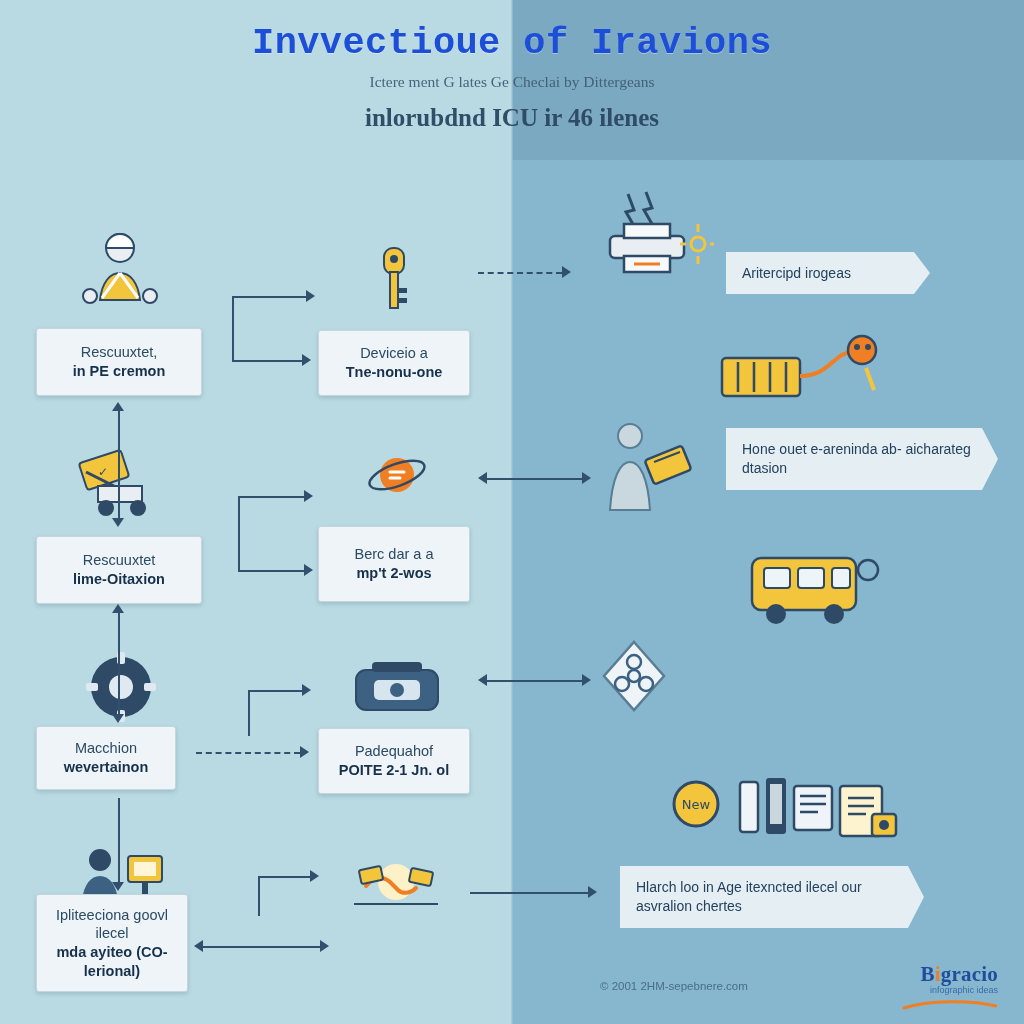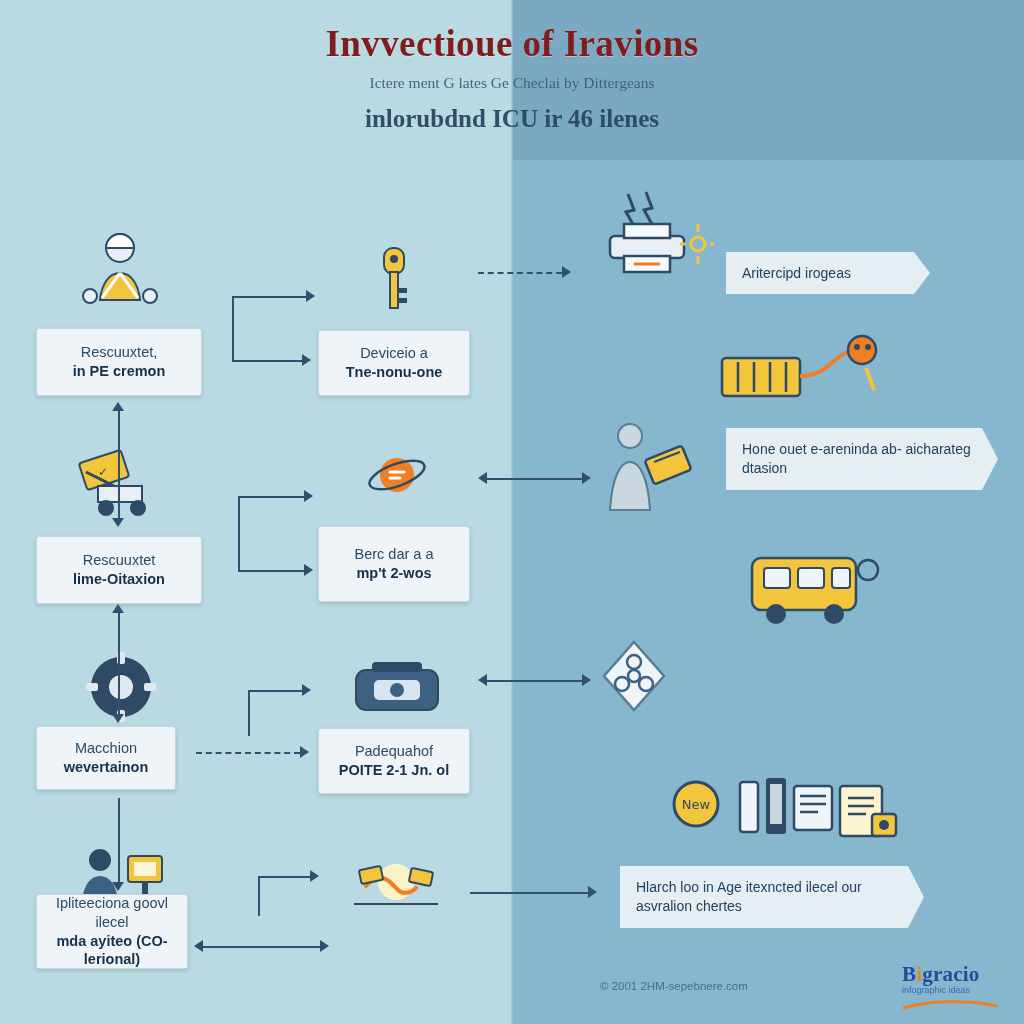--- a/index.html
+++ b/index.html
@@ -12,22 +12,22 @@
 
   
   .bg-left{position:absolute;left:0;top:0;width:512px;height:1024px;background:#b9dae2;}
   .bg-right{position:absolute;left:512px;top:0;width:512px;height:1024px;background:#86b7ce;}
   .bg-right-top{position:absolute;left:512px;top:0;width:512px;height:160px;background:#7ba9c2;}
   .bg-vline{position:absolute;left:511px;top:0;width:2px;height:1024px;background:#9dc4d3;opacity:.6;}
 
   
   .titlewrap{position:absolute;left:0;top:22px;width:1024px;text-align:center;}
   .title{
-    font-family:Liberation Serif, serif;
-    font-size:37px;font-weight:bold;color:#7f1d1d;letter-spacing:.4px;
+    font-family:Liberation Mono, monospace;
+    font-size:37px;font-weight:bold;color:#1d4ed8;letter-spacing:.4px;
     text-shadow:0 1px 0 rgba(255,255,255,.35);
   }
   .subtitle{
     margin-top:9px;font-size:15.5px;color:#3d5a74;font-family:"Liberation Serif", serif;
     opacity:.92;
   }
   .subtitle2{
     margin-top:13px;font-size:25px;color:#2a4763;font-weight:bold;
     font-family:"Liberation Serif", serif;opacity:.95;
   }
@@ -87,21 +87,21 @@
   }
 
   
   .icon{position:absolute;display:flex;align-items:center;justify-content:center;}
   .icon svg{display:block;}
 
   
   .copyright{
     position:absolute;left:600px;top:980px;font-size:11.5px;color:#40607c;opacity:.85;
   }
-  .brandwrap{position:absolute;right:26px;top:962px;}
+  .brandwrap{position:absolute;right:26px;top:962px;text-align:right;}
   .brand{
     font-family:"Liberation Serif", serif;
     font-size:21px;font-weight:bold;color:#1f4e9c;letter-spacing:.2px;
   }
   .brand .o{color:#ef7f22;}
   .brandsub{font-size:9px;color:#3a6aa8;margin-top:-2px;}
   .brandswoosh{margin-top:1px;}
 </style>
 </head>
 <body>
@@ -179,21 +179,21 @@
     </div>
   </div>
 
   <div class="node" style="left:36px;top:726px;width:140px;height:64px;">
     <div>
       <span class="l1">Macchion</span><br>
       <span class="l2">wevertainon</span>
     </div>
   </div>
 
-  <div class="node" style="left:36px;top:894px;width:152px;height:75px;">
+  <div class="node" style="left:36px;top:894px;width:152px;height:98px;">
     <div>
       <span class="l1">Ipliteeciona goovl ilecel</span><br>
       <span class="l2">mda ayiteo (CO-lerional)</span>
     </div>
   </div>
 
   <div class="icon" style="left:362px;top:240px;width:64px;height:76px;">
     <svg width="64" height="76" viewBox="0 0 64 76">
       <rect x="22" y="8" width="20" height="26" rx="9" fill="#f2c53d" stroke="#2e4a66" stroke-width="2"></rect>
       <circle cx="32" cy="19" r="4" fill="#2e4a66"></circle>

